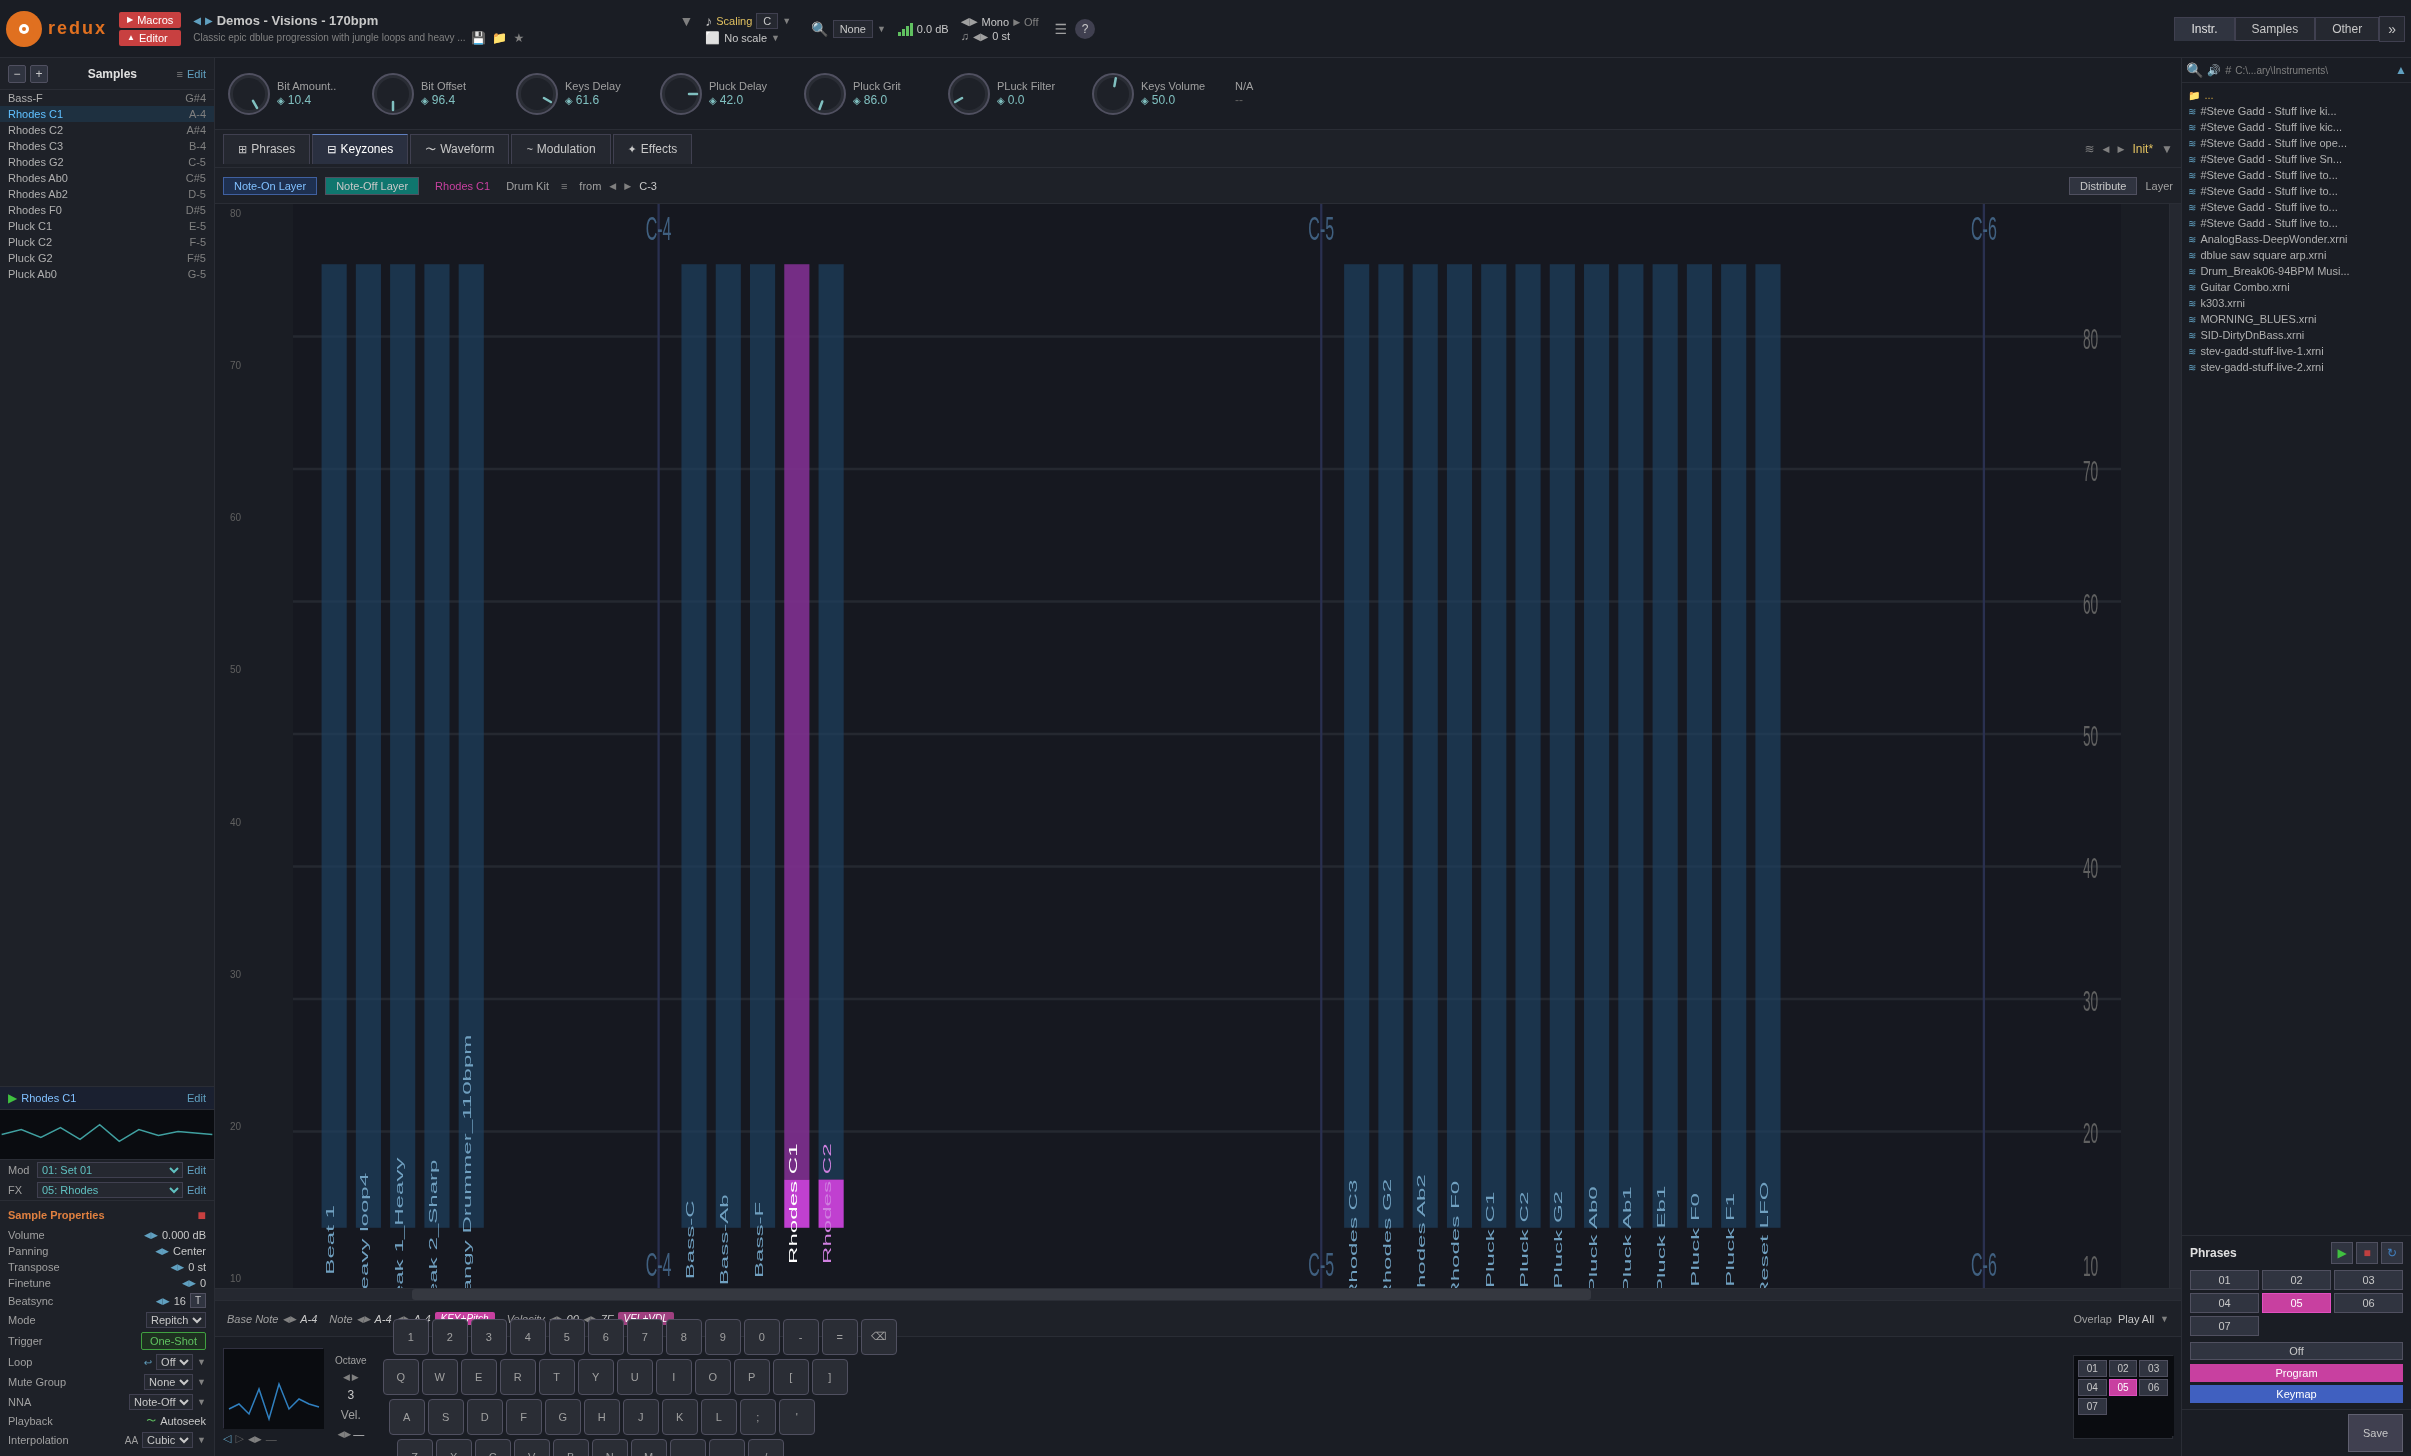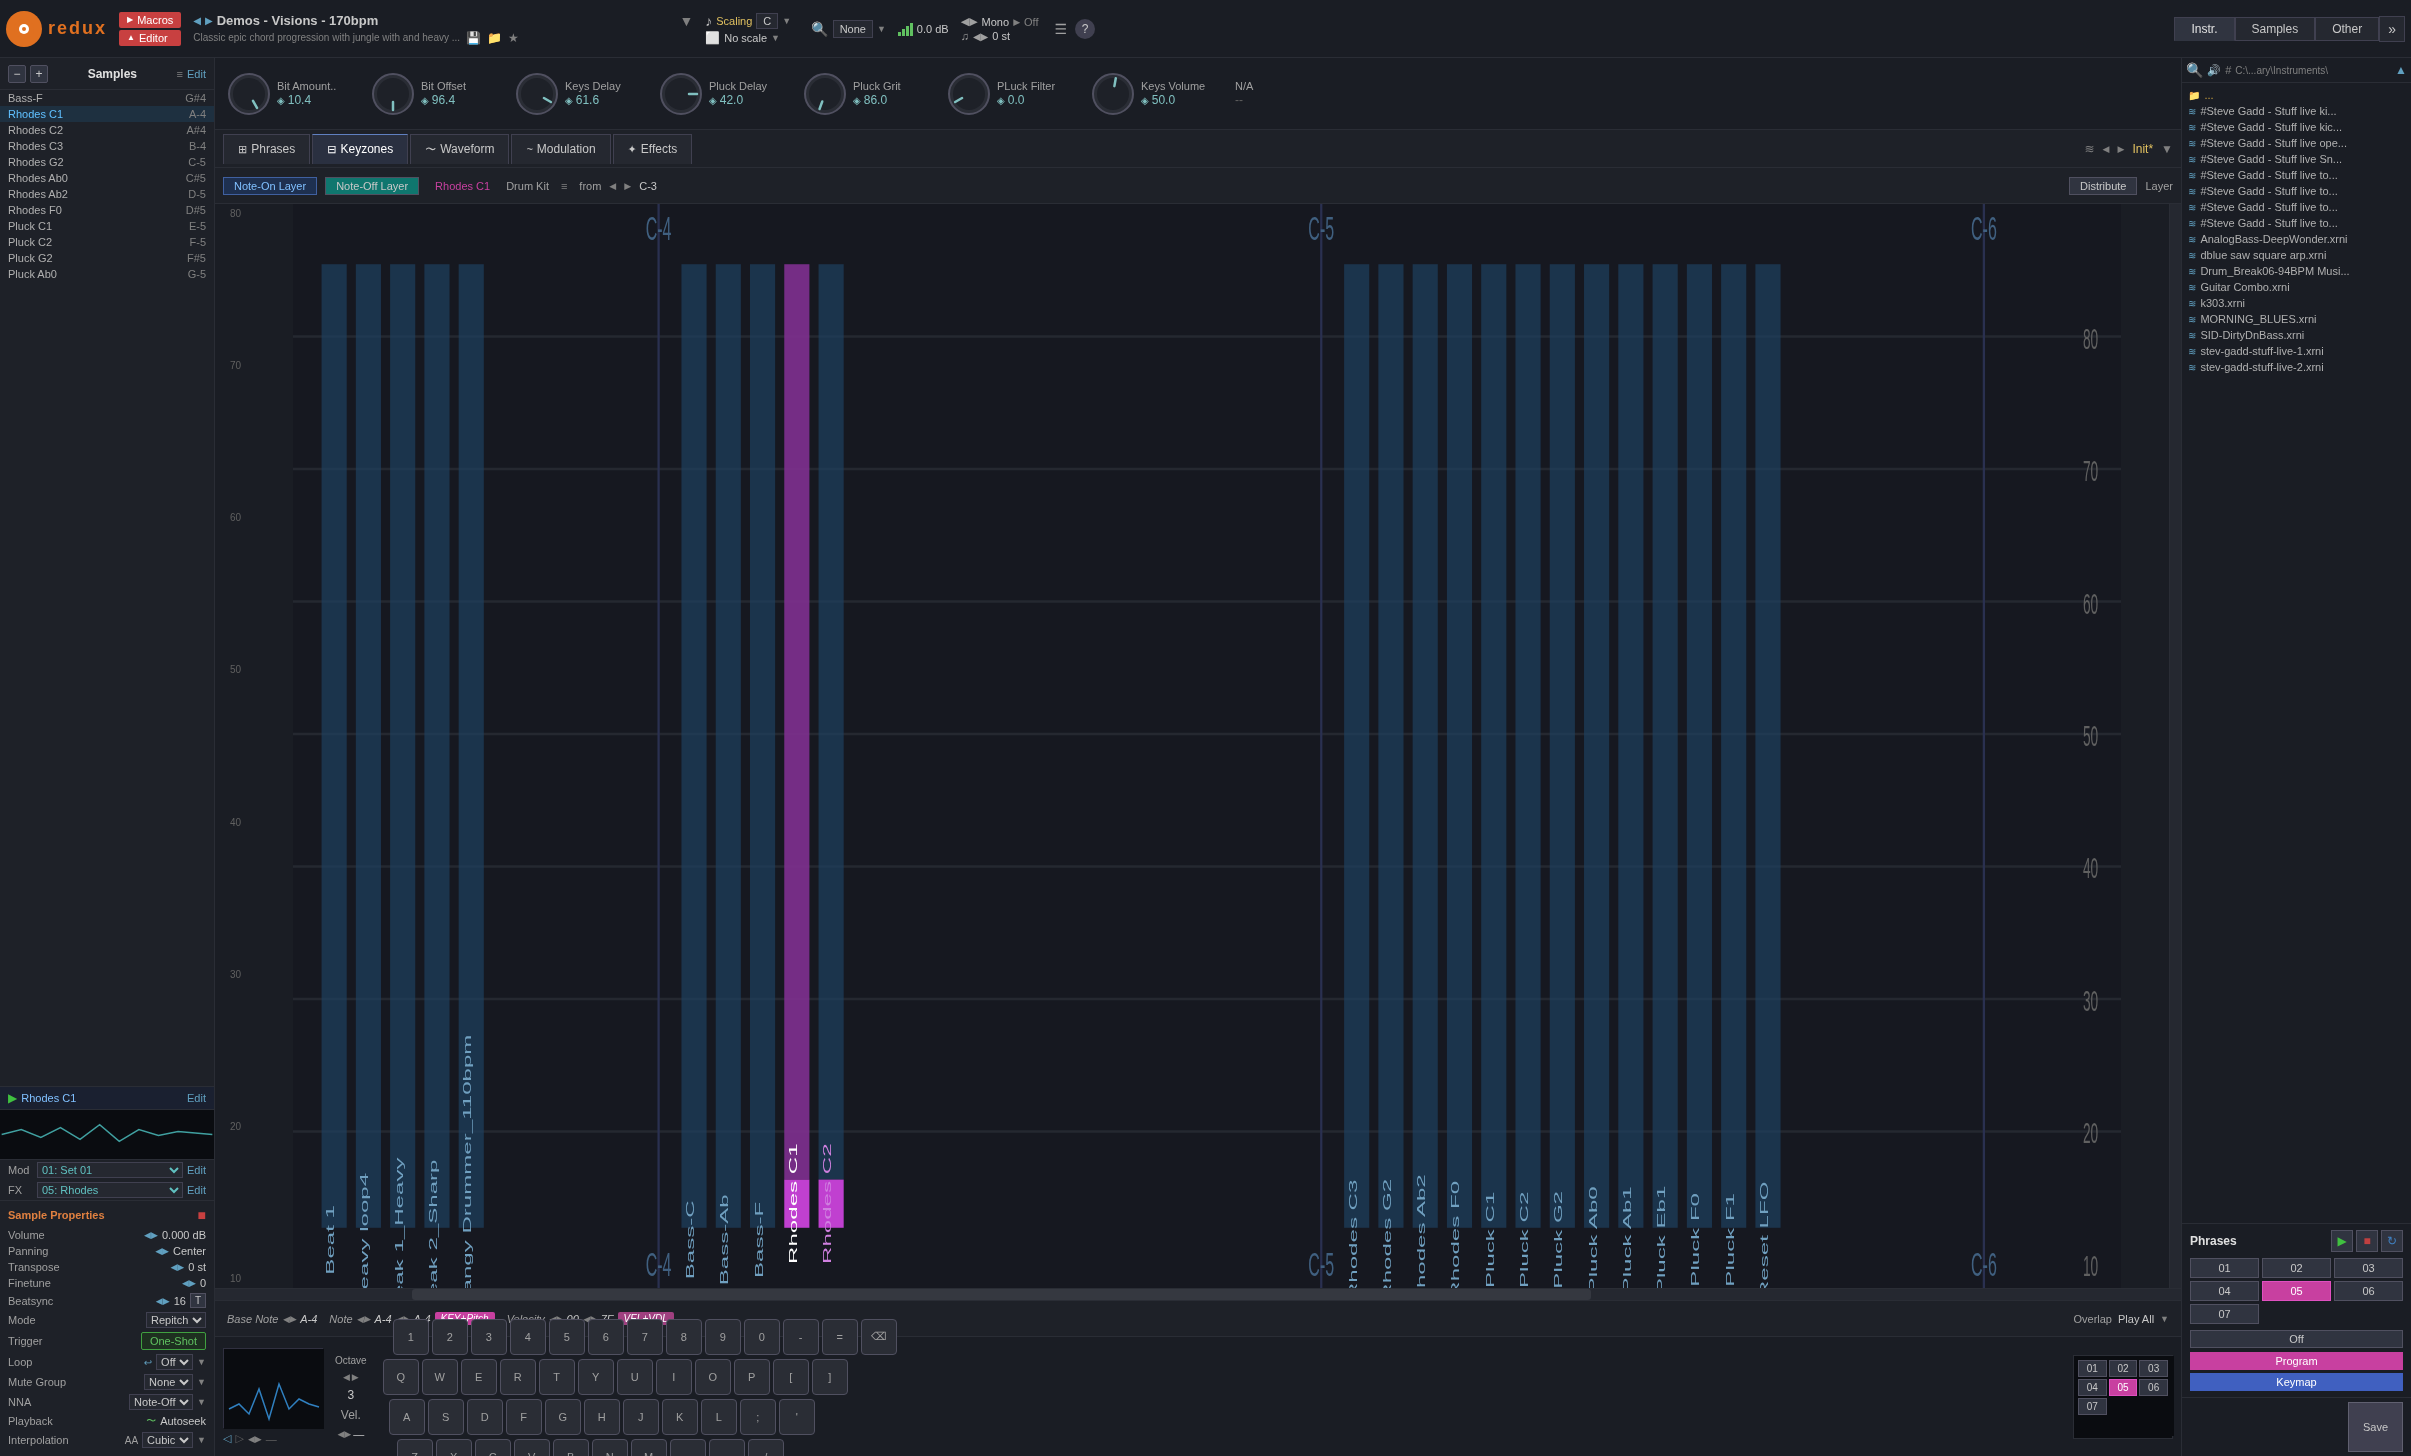--- a/index.html
+++ b/index.html
@@ -286,21 +286,21 @@
     .save-bar {
       display: flex;
       justify-content: flex-end;
       padding: 4px 8px;
       border-top: 1px solid #2a2d35;
     }
     .save-btn {
       background: #404050;
       border: 1px solid #606070;
       color: #c8c8c8;
-      padding: 18px 14px;
+      padding: 12px 14px;
       cursor: pointer;
       font-size: 11px;
     }
     
     .samples-header {
       display: flex;
       align-items: center;
       padding: 4px 8px;
       border-bottom: 1px solid #2a2d35;
       background: #1e2128;
@@ -531,21 +531,21 @@
   </div>
 
   <div style="display:flex;flex-direction:column;gap:2px;flex:1;max-width:500px;">
     <div class="demo-title-row">
       <span class="nav-arrow">◀</span>
       <span class="nav-arrow">▶</span>
       <span class="demo-title">Demos - Visions - 170bpm</span>
       <span style="margin-left:auto;color:#808080;font-size:14px;cursor:pointer;">▼</span>
     </div>
     <div style="display:flex;align-items:center;gap:6px;">
-      <span class="demo-subtitle">Classic epic chord progression with jungle with and heavy ...</span>
+      <span class="demo-subtitle">Classic epic dblue progression with jungle loops and heavy ...</span>
       <span class="demo-icon">💾</span>
       <span class="demo-icon">📁</span>
       <span class="demo-icon">★</span>
     </div>
   </div>
 
   <div style="display:flex;flex-direction:column;gap:2px;margin:0 8px;">
     <div style="display:flex;align-items:center;gap:4px;">
       <span style="font-size:14px;color:#c0c0c0;">♪</span>
       <span class="scaling-label">Scaling</span>

